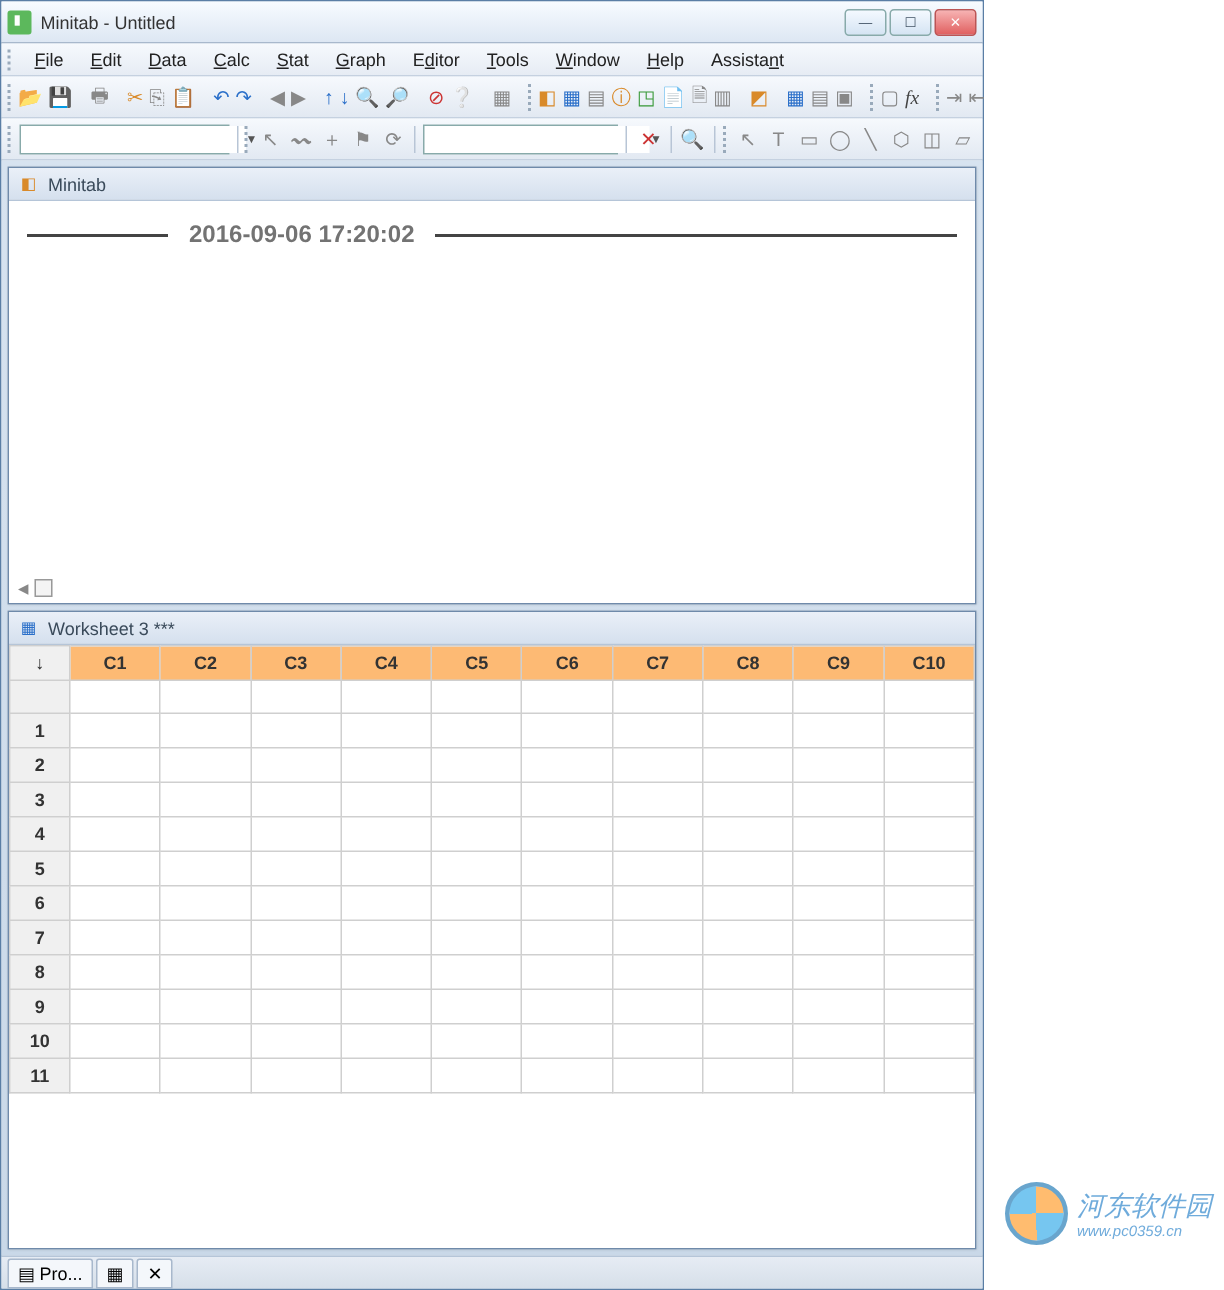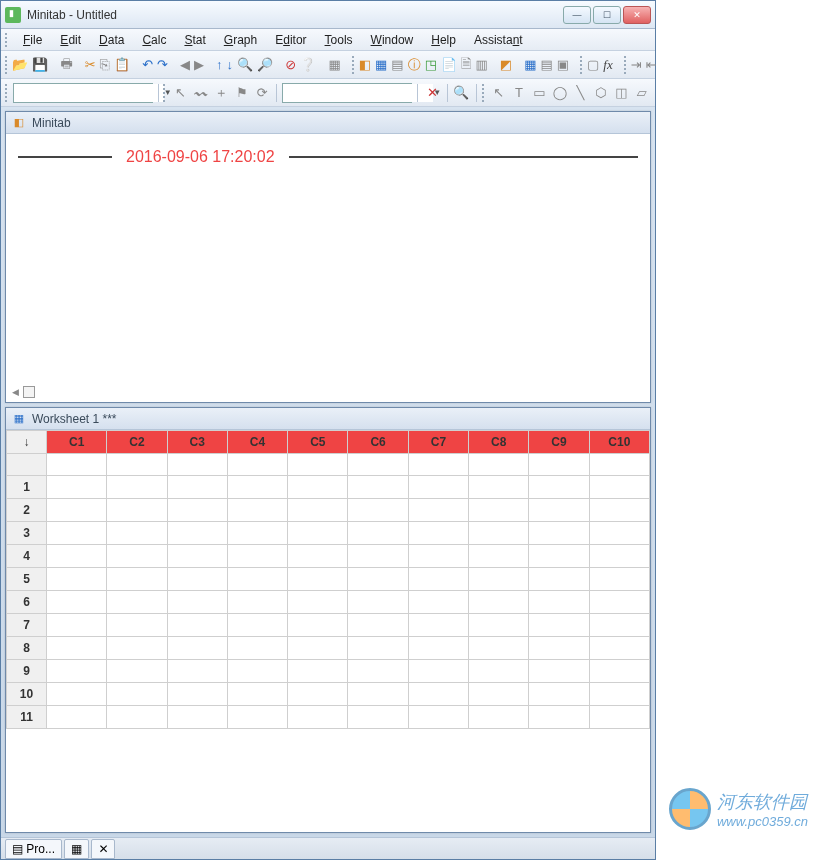--- a/index.html
+++ b/index.html
@@ -39,46 +39,46 @@
 .subwin.worksheet { flex:1; }
 .subtitle { height:22px; background:linear-gradient(#eaf0f8,#d5e0ee); display:flex; align-items:center; padding:0 6px; gap:6px; border-bottom:1px solid #b5c5d8; color:#3a4a5a; font-size:12px; }
 .subtitle .sicon { width:14px; height:14px; display:flex; align-items:center; justify-content:center; font-size:11px; }
 .subody { flex:1; background:#fff; overflow:auto; position:relative; }
 
 
 .session-content { padding:14px 12px; font-family:"Courier New",monospace; font-size:12px; color:#222; }
 .session-hr { display:flex; align-items:center; gap:14px; margin-bottom:16px; }
 .session-hr .line { flex:0 0 94px; height:2px; background:#444; }
 .session-hr .line.right { flex:1; max-width:350px; }
-.session-hr .ts { font-family:"Segoe UI",sans-serif; font-weight:normal; font-size:16px; color:#ef4444; }
+.session-hr .ts { font-family:"Segoe UI",sans-serif; font-weight:bold; font-size:16px; color:#737373; }
 .nav-tri { position:absolute; bottom:4px; left:6px; display:flex; align-items:center; gap:4px; }
 .nav-tri .tri { font-size:9px; color:#888; }
 .nav-tri .box { width:12px; height:12px; border:1px solid #999; background:#f4f4f4; }
 
 
 .grid { width:100%; border-collapse:collapse; table-layout:fixed; }
 .grid th, .grid td { border:1px solid #cfcfcf; height:23px; text-align:center; background:#fff; font-size:12px; color:#333; }
-.grid th { background:#ef4444; font-weight:bold; }
+.grid th { background:#fdba74; font-weight:bold; }
 .grid .rowhdr { width:40px; background:#f0f0f0; font-weight:bold; text-align:center; }
 .grid .corner { width:40px; background:#f0f0f0; }
 .grid td.cell { text-align:right; padding-right:4px; }
 .namerow td, .namerow th { height:22px; background:#fff; }
 
 
 .bottom-tabs { height:22px; background:linear-gradient(#e6ecf4,#d6dfe9); display:flex; align-items:center; padding:0 4px; gap:2px; border-top:1px solid #b5c5d8; }
 .btab { padding:2px 6px; border:1px solid #a8b8cc; background:#f4f7fb; font-size:11px; display:flex; align-items:center; gap:3px; border-radius:2px 2px 0 0; }
 .statusbar { height:22px; background:linear-gradient(#f6f9fd,#e6ecf4); border-top:1px solid #c5d1e0; display:flex; align-items:center; padding:0 8px; color:#333; font-size:11px; }
 .statusbar .flex { flex:1; }
 .statusbar .seg { padding:0 16px; border-left:1px solid #c5d1e0; height:100%; display:flex; align-items:center; }
 
 
 .watermark { position:absolute; right:8px; bottom:30px; opacity:.7; display:flex; align-items:center; gap:6px; pointer-events:none;margin-top:12px; }
 .watermark .logo { width:42px; height:42px; border-radius:50%; background:conic-gradient(#ffa033 0 25%, #3daeea 25% 50%, #ffa033 50% 75%, #3daeea 75% 100%); border:3px solid #2a80b9; }
 .watermark .txt { color:#3388cc; font-size:18px; font-family:"SimHei","Microsoft YaHei",sans-serif; font-style:italic; text-shadow:0 0 3px #fff; }
-.watermark .sub { color:#3388cc; font-size:13px; font-style:italic; }
+.watermark .sub { color:#3388cc; font-size:10px; font-style:italic; }
 
 
 .c-blue{color:#2a6fc9}.c-green{color:#3a9a3a}.c-orange{color:#d98a2a}.c-red{color:#cc3333}.c-gray{color:#888}.c-dark{color:#444}
 </style>
 </head>
 <body>
 
 <div class="window">
 
   <div class="titlebar">
@@ -210,21 +210,21 @@
         <div class="nav-tri">
           <div class="tri">◀</div>
           <div class="box"></div>
         </div>
       </div>
     </div>
 
     <div class="subwin worksheet">
       <div class="subtitle">
         <div class="sicon c-blue">▦</div>
-        <div>Worksheet 1 ***</div>
+        <div>Worksheet 3 ***</div>
       </div>
       <div class="subody">
         <table class="grid">
           <thead>
             <tr>
               <th class="corner">↓</th>
               <th>C1</th>
               <th>C2</th>
               <th>C3</th>
               <th>C4</th>

